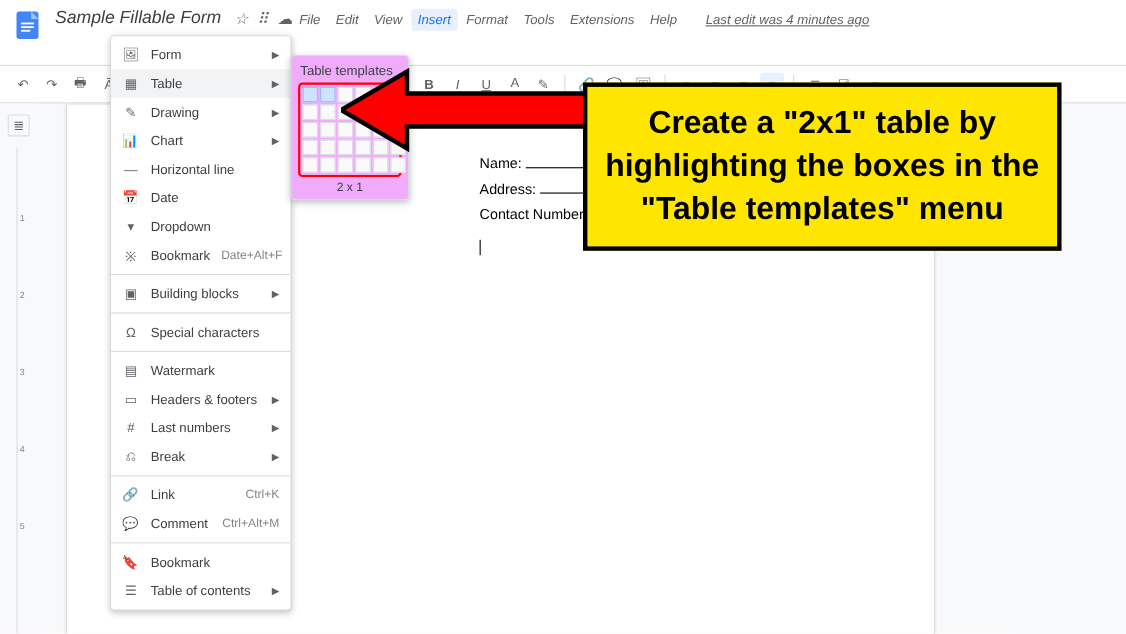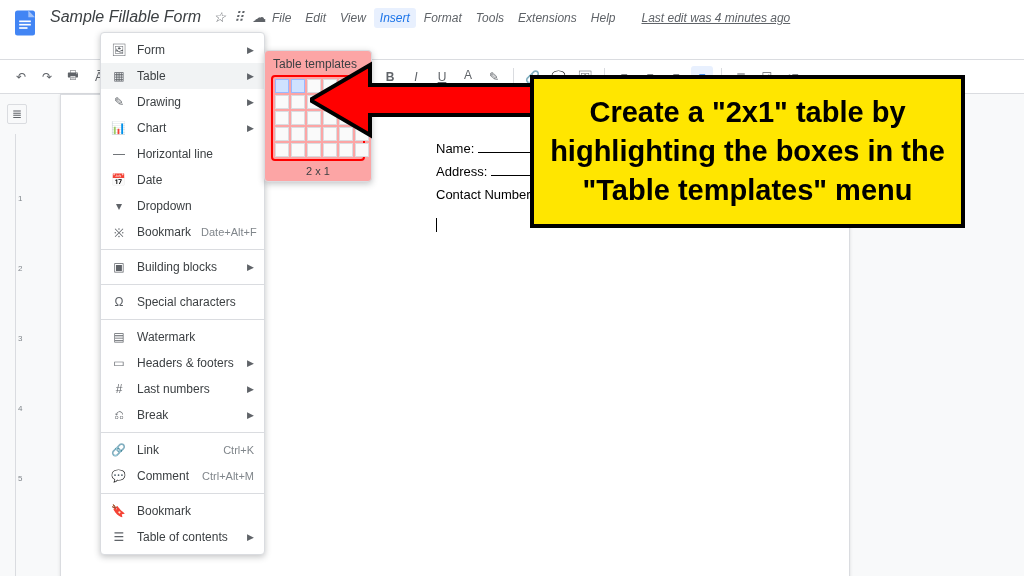--- a/index.html
+++ b/index.html
@@ -44,21 +44,21 @@
   .insert-menu { position: absolute; left: 100px; top: 32px; width: 165px; background: #fff; border: 1px solid #dadce0; border-radius: 4px; box-shadow: 0 2px 6px rgba(60,64,67,.3); z-index: 30; font-size: 12px; color: #3c4043; padding: 4px 0; }
   .menu-item { display: flex; align-items: center; padding: 5px 10px; gap: 10px; cursor: pointer; white-space: nowrap; position: relative; }
   .menu-item .mi-icon { width: 16px; height: 16px; display: inline-flex; align-items: center; justify-content: center; color: #5f6368; flex-shrink: 0; }
   .menu-item .mi-label { flex: 1; }
   .menu-item .mi-shortcut { color: #80868b; font-size: 11px; }
   .menu-item .mi-arrow { color: #5f6368; font-size: 9px; }
   .menu-item.highlight { background: #f1f3f4; }
   .menu-divider { height: 1px; background: #dadce0; margin: 4px 0; }
 
   
-  .table-submenu { position: absolute; left: 264px; top: 50px; width: 108px; background: #fca5a5; border: 1px solid #dadce0; border-radius: 4px; box-shadow: 0 2px 6px rgba(60,64,67,.3); z-index: 31; padding: 6px 6px 4px 6px; }
+  .table-submenu { position: absolute; left: 264px; top: 50px; width: 108px; background: #f0abfc; border: 1px solid #dadce0; border-radius: 4px; box-shadow: 0 2px 6px rgba(60,64,67,.3); z-index: 31; padding: 6px 6px 4px 6px; }
   .table-submenu .ts-title { font-size: 12px; color: #3c4043; margin-bottom: 4px; padding-left: 2px; }
   .table-grid { display: grid; grid-template-columns: repeat(6, 14px); grid-template-rows: repeat(5, 14px); gap: 2px; }
   .tg-cell { width: 14px; height: 14px; border: 1px solid #dadce0; background: #fafafa; }
   .tg-cell.sel { background: #cfe2ff; border-color: #99b8ff; }
   .table-grid-wrap { border: 2px solid #ff0000; border-radius: 4px; padding: 2px; margin-bottom: 2px; }
   .ts-size { font-size: 11px; color: #3c4043; text-align: center; margin-top: 4px; }
 
   
   .big-arrow { position: absolute; left: 310px; top: 60px; z-index: 40; pointer-events: none; }
   .callout { position: absolute; left: 530px; top: 75px; width: 435px; background: #ffe600; border: 4px solid #000; padding: 14px 16px; z-index: 41; font-weight: 800; font-size: 29px; line-height: 1.35; text-align: center; color: #000; font-family: Arial, sans-serif; }

